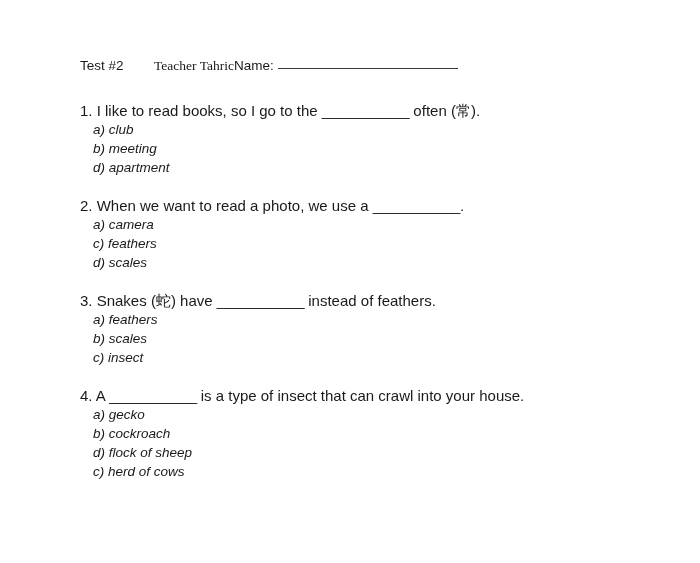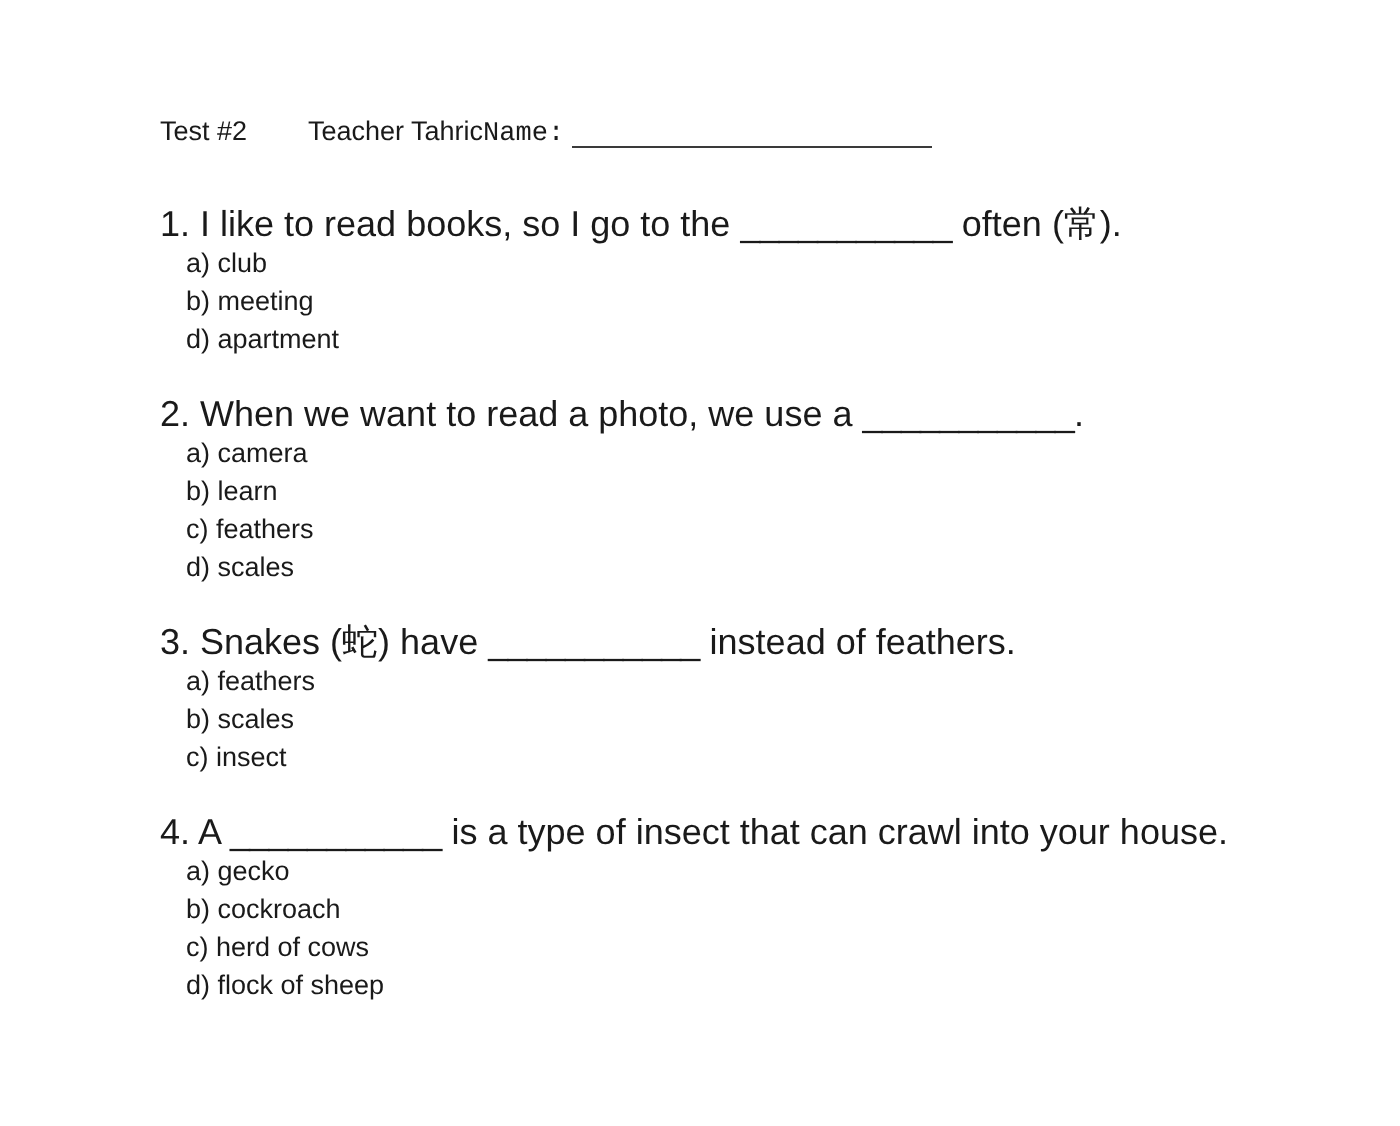--- a/index.html
+++ b/index.html
@@ -30,55 +30,56 @@
     font-size: 13.5px;
     line-height: 19px;
     white-space: nowrap;
   }
   .header .test-id {
     display: inline-block;
     width: 74px;
   }
   .header .teacher {
     display: inline-block;
+    font-family: Liberation Serif, serif;
   }
   .header .name-group {
     display: flex;
-    align-items: center;
-    font-family: Liberation Mono, monospace;
+    align-items: flex-start;
   }
   .header .name-label {
     margin-right: 4px;
   }
   .name-rule {
     display: inline-block;
     width: 180px;
     border-bottom: 1px solid #3a3a3a;
     height: 12px;
   }
 
   
   .questions {
     margin-top: 26px;
   }
   .question-block {
     margin-bottom: 19px;
   }
   .question-text {
-    font-size: 18px;
+    font-size: 15px;
     line-height: 19px;
     white-space: nowrap;
   }
   .blank {
     letter-spacing: -0.4px;
   }
   .options {
     list-style: none;
     margin: 0;
     padding: 0 0 0 13px;
+    font-style: italic;
   }
   .option {
     font-size: 13.5px;
     line-height: 19px;
     white-space: nowrap;
   }
 </style>
 </head>
 <body>
 
@@ -105,21 +106,20 @@
         <li class="option">d) apartment</li>
       </ul>
     </div>
 
     <div class="question-block">
       <div class="question-text">
         <span>2.</span><span> When we want to read a photo, we use a </span><span class="blank">___________</span><span>.</span>
       </div>
       <ul class="options">
         <li class="option">a) camera</li>
-        <li class="option">b) learn</li>
         <li class="option">c) feathers</li>
         <li class="option">d) scales</li>
       </ul>
     </div>
 
     <div class="question-block">
       <div class="question-text">
         <span>3.</span><span> Snakes (蛇) have </span><span class="blank">___________</span><span> instead of feathers.</span>
       </div>
       <ul class="options">
@@ -129,19 +129,19 @@
       </ul>
     </div>
 
     <div class="question-block">
       <div class="question-text">
         <span>4.</span><span> A </span><span class="blank">___________</span><span> is a type of insect that can crawl into your house.</span>
       </div>
       <ul class="options">
         <li class="option">a) gecko</li>
         <li class="option">b) cockroach</li>
+        <li class="option">d) flock of sheep</li>
         <li class="option">c) herd of cows</li>
-        <li class="option">d) flock of sheep</li>
       </ul>
     </div>
 
   </div>
 </div>
 
 </body></html>

